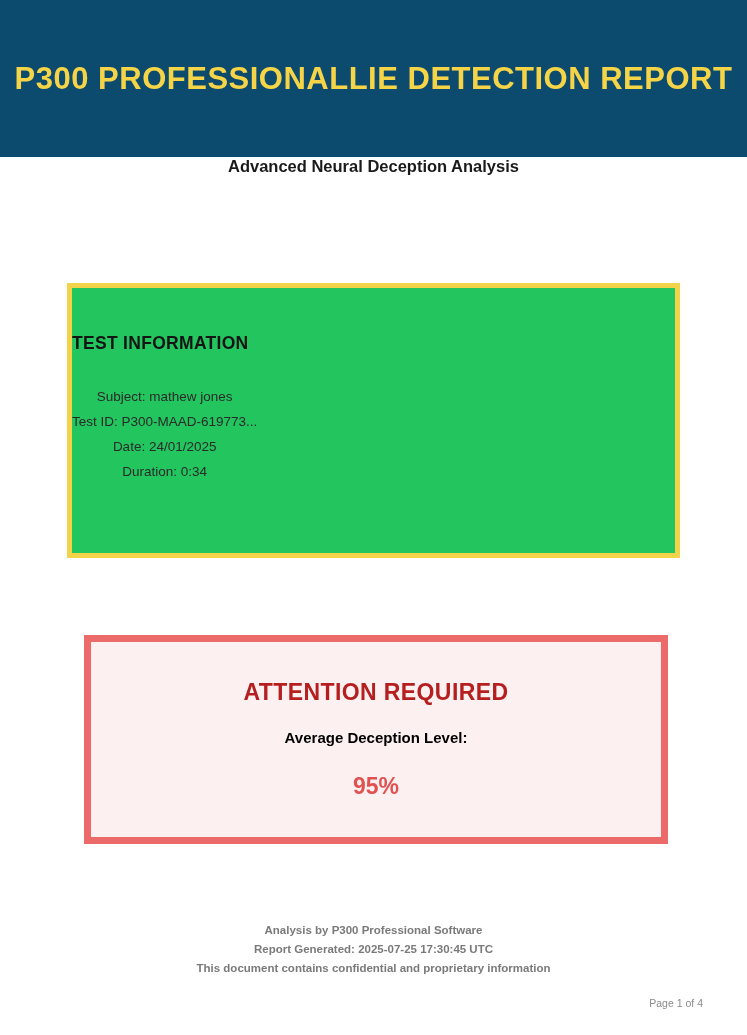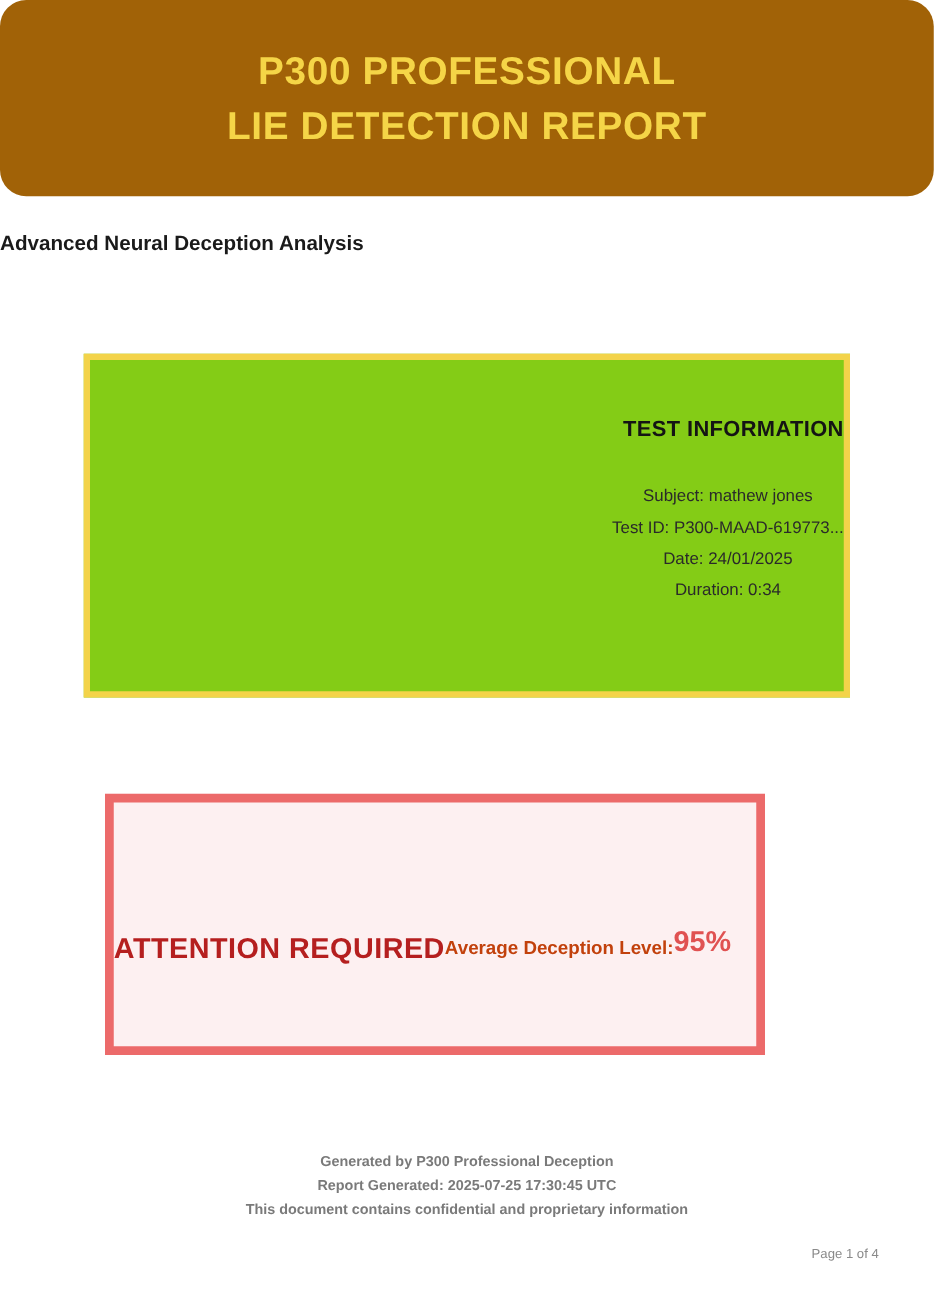--- a/index.html
+++ b/index.html
@@ -17,60 +17,59 @@
   .page {
     position: relative;
     width: 747px;
     height: 1035px;
     background: #ffffff;
     box-sizing: border-box;
   }
 
   
   .header-banner {
-    background: #a16207;
+    background: #0c4a6e;
     width: 100%;
     height: 157px;
     display: flex;
-    flex-direction: column;
+    flex-direction: row;
     align-items: center;
     justify-content: center;
     box-sizing: border-box;
-    border-radius: 21px;
   }
   .header-title-line {
     color: #f5d547;
     font-size: 31px;
     font-weight: bold;
     letter-spacing: 0.5px;
     line-height: 44px;
     text-align: center;
   }
 
   
   .subtitle {
-    margin-top: 29px;
+    text-align: center;
     font-size: 16.5px;
     font-weight: bold;
     color: #1a1a1a;
   }
 
   
   .info-box {
     position: absolute;
     left: 67px;
     top: 283px;
     width: 613px;
     height: 275px;
-    background: #84cc16;
+    background: #22c55e;
     border: 5px solid #f3d34a;
     box-sizing: border-box;
     display: flex;
     flex-direction: column;
-    align-items: flex-end;
+    align-items: flex-start;
   }
   .info-box-title {
     margin-top: 45px;
     font-size: 17.5px;
     font-weight: bold;
     color: #141414;
     letter-spacing: 0.3px;
   }
   .info-lines {
     margin-top: 30px;
@@ -80,41 +79,41 @@
     font-size: 13.5px;
     color: #2a2a2a;
     line-height: 25px;
   }
 
   
   .attention-box {
     position: absolute;
     left: 84px;
     top: 635px;
-    width: 528px;
+    width: 584px;
     height: 209px;
     background: #fdf0f1;
     border: 7px solid #ec6a6a;
     box-sizing: border-box;
     display: flex;
-    flex-direction: row;
+    flex-direction: column;
     align-items: center;
   }
   .attention-title {
     margin-top: 37px;
     font-size: 23px;
     font-weight: bold;
     color: #b51f1f;
     letter-spacing: 0.4px;
   }
   .attention-label {
-    margin-top: 37px;
+    margin-top: 23px;
     font-size: 15px;
     font-weight: bold;
-    color: #c2410c;
+    color: #000000;
   }
   .attention-value {
     margin-top: 27px;
     font-size: 23px;
     font-weight: bold;
     color: #e05252;
   }
 
   
   .footer {
@@ -161,20 +160,20 @@
     </div>
   </div>
 
   <div class="attention-box">
     <div class="attention-title">ATTENTION REQUIRED</div>
     <div class="attention-label">Average Deception Level:</div>
     <div class="attention-value">95%</div>
   </div>
 
   <div class="footer">
-    <div class="footer-line">Generated by P300 Professional Deception</div>
+    <div class="footer-line">Analysis by P300 Professional Software</div>
     <div class="footer-line">Report Generated: 2025-07-25 17:30:45 UTC</div>
     <div class="footer-line">This document contains confidential and proprietary information</div>
   </div>
 
   <div class="page-number">Page 1 of 4</div>
 
 </div>
 
 </body></html>

